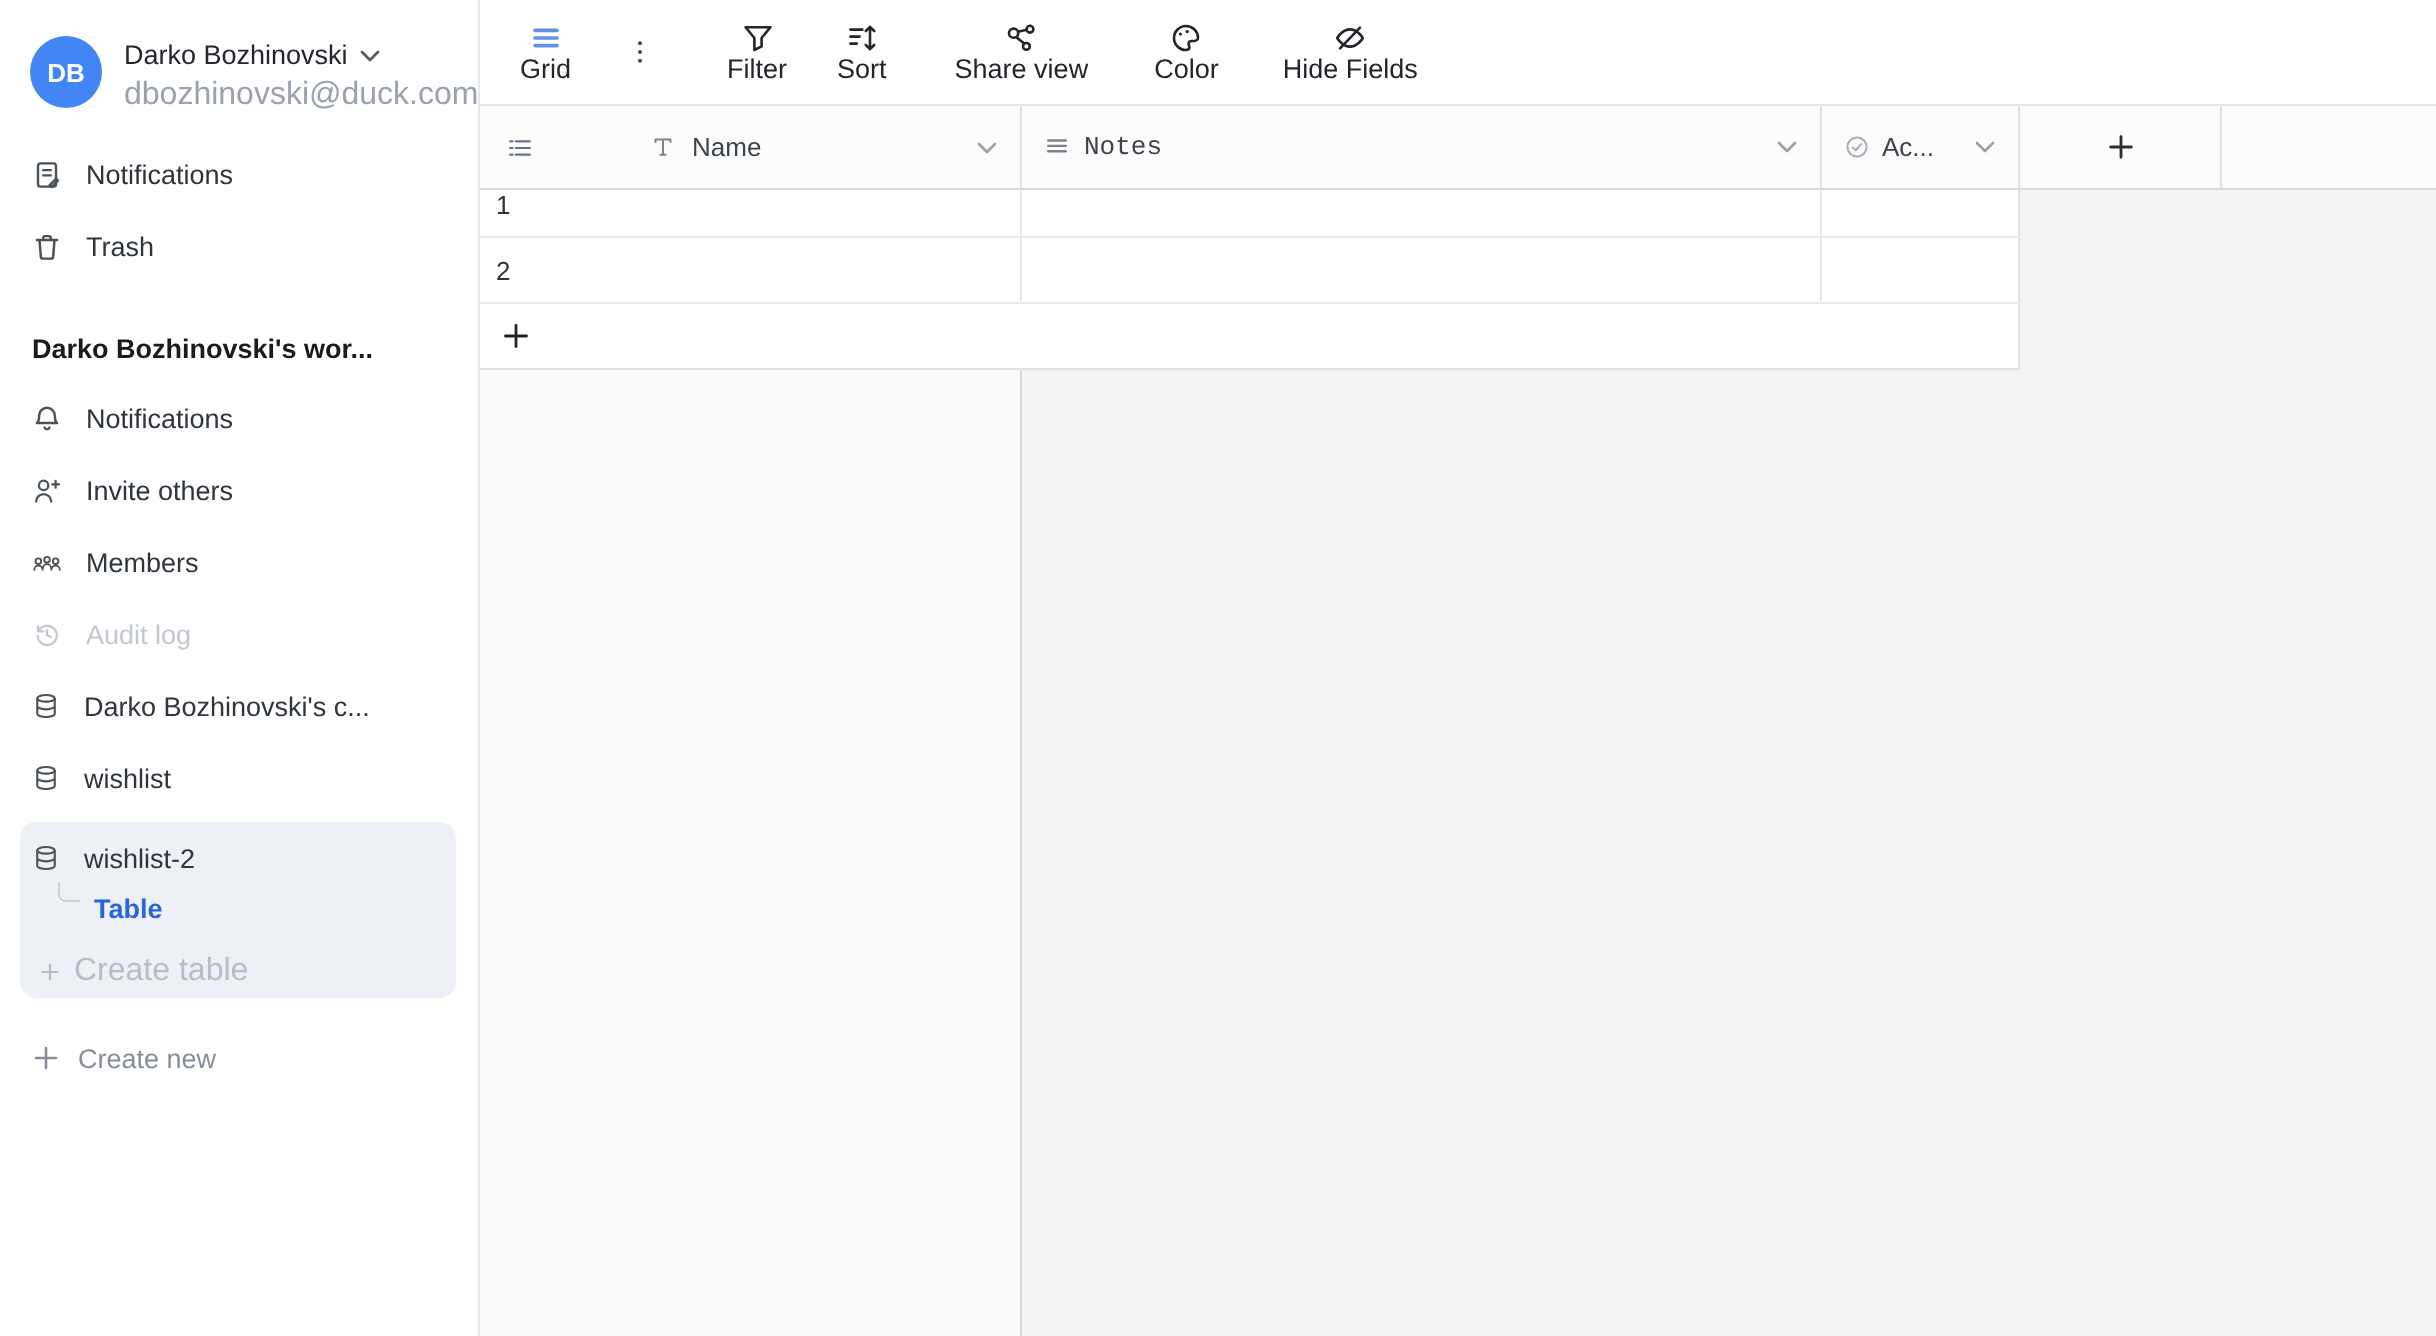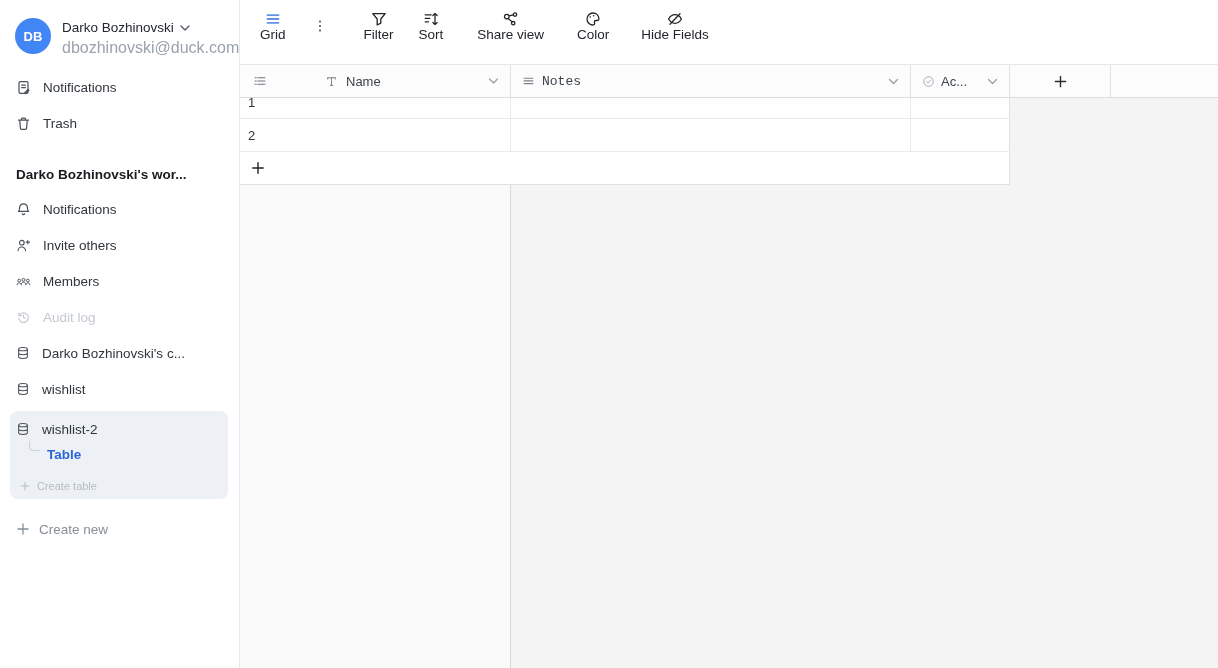--- a/index.html
+++ b/index.html
@@ -24,41 +24,41 @@
   .section-title { margin-top:16px; height:34px; display:flex; align-items:center; padding-left:16px;
     font-size:13.5px; font-weight:700; color:#181b1f; white-space:nowrap; }
 
   .base-selected-wrap { margin:4px 11px 0 10px; background:#edf1f6; border-radius:8px; padding-bottom:1px; }
   .base-selected-wrap .nav-item { padding-left:6px; }
   .table-row { height:27px; display:flex; align-items:flex-start; cursor:pointer; }
   .tree-elbow { width:11px; height:10px; border-left:1px solid #ccd2da; border-bottom:1px solid #ccd2da;
     border-bottom-left-radius:4px; margin:-6px 0 0 19px; }
   .table-label { margin-left:7px; font-size:13.5px; font-weight:700; color:#2b66d9; }
   .create-table-row { height:24px; display:flex; align-items:center; gap:7px; padding-left:10px;
-    font-size:11px; color:#b7bdc7; cursor:pointer; }
+    font-size:16px; color:#b7bdc7; cursor:pointer; }
   .create-new-row { margin-top:12px; height:36px; display:flex; align-items:center; gap:10px; padding-left:17px;
     font-size:13.5px; color:#878e99; cursor:pointer; }
 
   
   .main { position:absolute; left:240px; top:0; right:0; bottom:0; background:#fff; }
   .toolbar { height:52px; display:flex; align-items:center; padding-left:20px; background:#fff; }
   .tbtn { display:flex; align-items:center; gap:0; font-size:13.5px; color:#22262b; cursor:pointer; white-space:nowrap;flex-direction:column; }
   .tbtn.kebab { margin-left:27px; }
   .tbtn.filter { margin-left:37px; }
   .tbtn.sort { margin-left:25px; }
   .tbtn.share { margin-left:34px; }
   .tbtn.color { margin-left:33px; }
   .tbtn.hide { margin-left:32px; }
 
   .gridwrap { position:absolute; left:0; right:0; top:52px; bottom:0; }
   .canvas-left { position:absolute; left:0; top:34px; width:271px; bottom:0; background:#fafafa; }
   .canvas-right { position:absolute; left:271px; top:34px; right:0; bottom:0; background:#f4f4f5; }
   .vdivider { position:absolute; left:270px; top:34px; bottom:0; width:1px; background:#d8d9db; }
 
-  .ghead { position:absolute; left:0; right:0; top:12px; height:34px; background:#fcfcfc;
+  .ghead { position:absolute; left:0; right:0; top:0; height:43px; background:#fcfcfc;
     border-top:1px solid #e5e6e8; border-bottom:1px solid #dbdcde; display:flex; z-index:2; }
   .hcell { height:100%; display:flex; align-items:center; border-right:1px solid #e0e1e3;
     font-size:13px; color:#3c434c; position:relative; }
   .hcell.c1 { width:271px; }
   .hcell.c2 { width:400px; padding:0 11px; gap:7px;font-family:Liberation Mono, monospace; }
   .hcell.c3 { width:99px; padding:0 11px; gap:6px; }
   .hcell.c4 { width:101px; justify-content:center; cursor:pointer; }
   .hcell.rest { flex:1; border-right:none; }
   .hc1-listicon { position:absolute; left:13px; top:50%; transform:translateY(-50%); }
   .hc1-field { position:absolute; left:85px; top:0; bottom:0; display:flex; align-items:center; gap:8px; }

